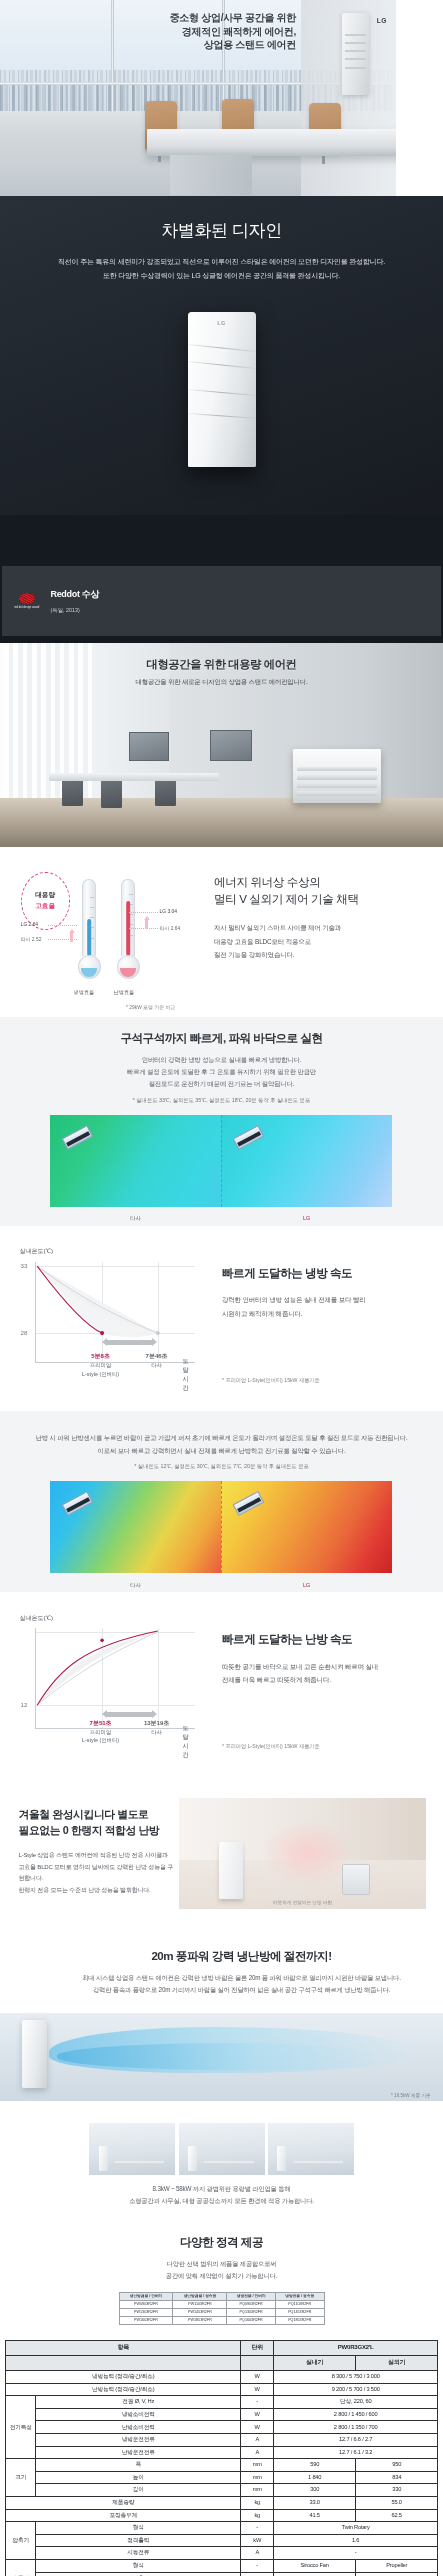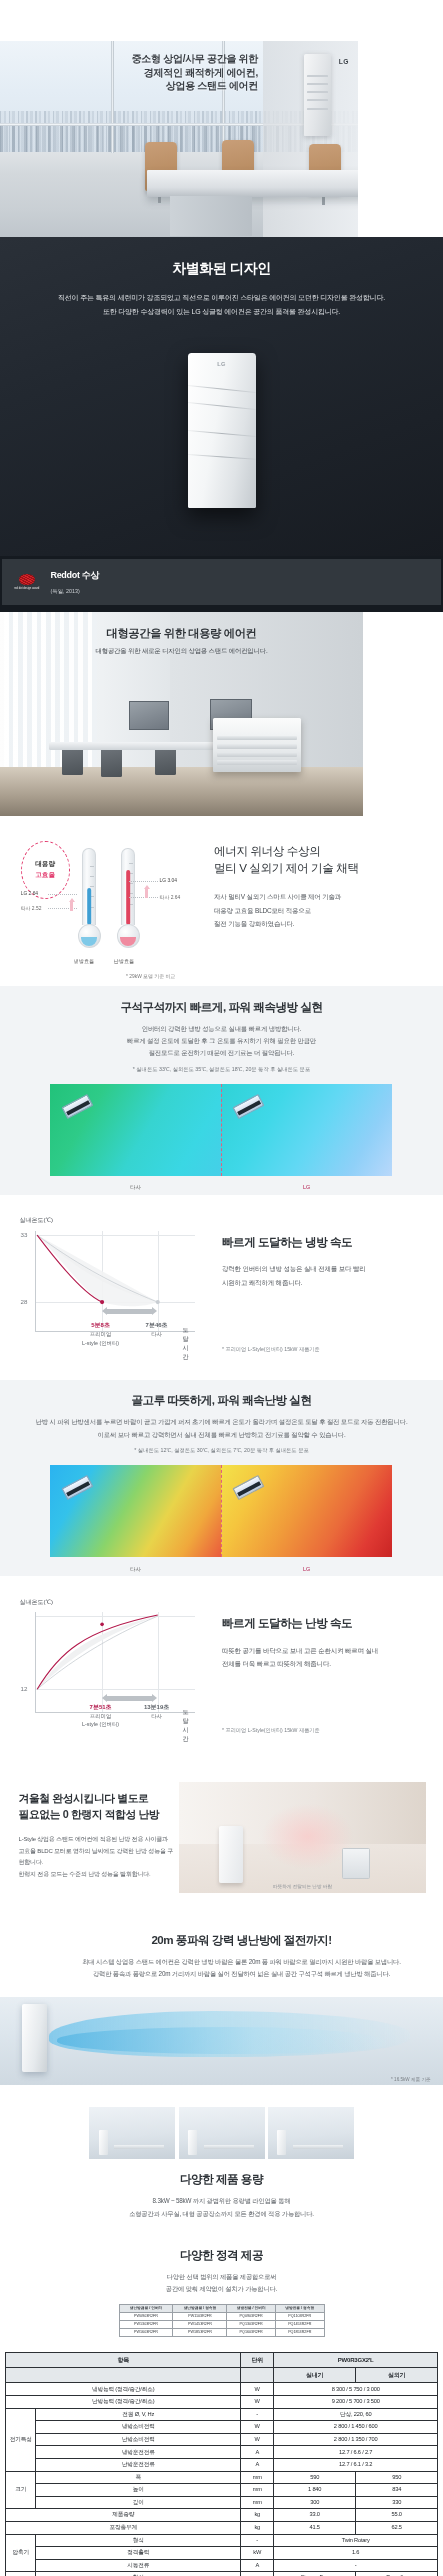--- a/index.html
+++ b/index.html
@@ -8,23 +8,22 @@
     font-family:"Liberation Sans", sans-serif;
     background:#ffffff;
     width:443px;
     color:#333;
     -webkit-font-smoothing:antialiased;
   }
   .page { width:443px; position:relative; overflow:hidden; }
 
   
   .hero {
-    position:relative; width:358px; height:196px; overflow:hidden;
+    position:relative; width:396px; height:196px; overflow:hidden;
     background:linear-gradient(175deg,#e8eef4 0%,#dfe7ef 30%,#cfd9e2 60%,#c3ccd4 100%);
-    margin-top:41px;
   }
   .hero-sky {
     position:absolute; left:0; top:0; width:443px; height:111px;
     background:linear-gradient(180deg,#eef4f9 0%,#e4edf5 45%,#dbe5ee 100%);
   }
   .hero-city {
     position:absolute; left:0; top:70px; width:443px; height:46px;
     background:
       repeating-linear-gradient(90deg, rgba(150,165,180,.50) 0 1.5px, rgba(195,207,218,.28) 1.5px 3.6px,
       rgba(168,182,196,.42) 3.6px 6.2px, rgba(205,215,226,.22) 6.2px 8.8px);
@@ -94,21 +93,21 @@
     background:linear-gradient(160deg,#2a3038 0%,#222830 35%,#1c2128 70%,#171b21 100%);
   }
   .design-grid {
     position:absolute; inset:0;
     background-image:
       linear-gradient(115deg, rgba(255,255,255,.035) 0.5px, transparent 0.5px),
       linear-gradient(65deg, rgba(255,255,255,.028) 0.5px, transparent 0.5px);
     background-size:82px 82px, 98px 98px;
   }
   .design-title {
-    position:relative; text-align:center; color:#fff; font-size:14px; font-weight:700;
+    position:relative; text-align:center; color:#fff; font-size:17px; font-weight:400;
     padding-top:23px; letter-spacing:-0.4px;
   }
   .design-desc {
     position:relative; text-align:center; color:#e3e6e9; font-size:7px;
     line-height:2.0; margin-top:13.4px; letter-spacing:-0.2px;
   }
   .design-product {
     position:absolute; left:50%; transform:translateX(-50%); top:116px;
     width:68px; height:155px;
     background:linear-gradient(100deg,#ffffff 0%,#f4f6f7 42%,#dfe3e6 72%,#c3c9ce 100%);
@@ -121,22 +120,22 @@
     transform-origin:left center;
   }
   .design-product .lgmark {
     position:absolute; left:50%; transform:translateX(-50%); top:7.7px;
     font-size:5.7px; font-weight:700; color:#9aa1a8; letter-spacing:0.3px;
   }
 
   
   .awards { display:flex; width:443px; background:#151a20; padding:3.1px 2.1px 7.2px; gap:2.1px; }
   .award {
-    flex:1; background:#32383e; height:46px; position:relative;
-    display:flex; align-items:center; padding-left:7.2px; gap:6.2px;
+    flex:1; background:#32383e; height:70px; position:relative;
+    display:flex; align-items:center; padding-left:7.2px; gap:6.2px;margin-top:48px;
   }
   .award-logo {
     width:35px; height:29px; display:flex; flex-direction:column;
     align-items:center; justify-content:center; flex:none;
   }
   .rd-oval {
     width:15.5px; height:11.3px; border-radius:50%;
     background:repeating-linear-gradient(28deg,#d8232a 0 1px,#9d1317 1px 2.1px);
     box-shadow:inset 0 0 1.5px rgba(0,0,0,.4);
   }
@@ -154,21 +153,21 @@
   }
   .idea-glyph { font-size:5.7px; color:#e6e6e6; letter-spacing:1px; line-height:1; font-family:"Liberation Serif",serif; }
   .idea-cap { font-size:2px; color:#dcdcdc; text-align:center; line-height:1.25; }
   .idea-fin { font-size:1.8px; color:#fff; background:#555; padding:0 2.6px; letter-spacing:0.5px; }
   .award-text { color:#fff; }
   .award-title { font-size:9px; font-weight:700; letter-spacing:-0.3px; }
   .award-sub { font-size:5.4px; color:#cdd1d5; margin-top:6.7px; }
 
   
   .capacity {
-    position:relative; width:363px; height:204px; overflow:hidden;
+    position:relative; width:443px; height:204px; overflow:hidden;
     background:linear-gradient(180deg,#e9ecef 0%,#dfe3e6 40%,#c9c2b6 72%,#8c8276 100%);
   }
   .cap-wallL { position:absolute; left:0; top:0; width:170px; height:155px;
     background:linear-gradient(90deg,#fdfdfd,#eef1f3 60%,#e2e6e9); }
   .cap-blinds { position:absolute; left:4.1px; top:0; width:93px; height:155px;
     background:repeating-linear-gradient(90deg,#ffffff 0 4.6px,#eef2f5 4.6px 9.3px); opacity:.95; }
   .cap-wallR { position:absolute; left:170px; top:0; width:273px; height:155px;
     background:linear-gradient(90deg,#dfe3e6,#cdd2d6 70%,#bcc1c5); }
   .cap-floor2 { position:absolute; left:0; top:155px; width:443px; height:49px;
     background:linear-gradient(180deg,#d6cdbf,#a99e8e 60%,#857b6d); }
@@ -497,21 +496,21 @@
       </div>
       <div class="energy-body">
         <div>자사 멀티V 실외기 스마트 사이클 제어 기술과</div>
         <div>대용량 고효율 BLDC모터 적용으로</div>
         <div>절전 기능을 강화하였습니다.</div>
       </div>
     </div>
   </section>
 
   <section class="band">
-    <h2>구석구석까지 빠르게, 파워 쾌속냉방 실현</h2>
+    <h2>구석구석까지 빠르게, 파워 바닥으로 실현</h2>
     <p>
       <span>인버터의 강력한 냉방 성능으로 실내를 빠르게 냉방합니다.</span><br>
       <span>빠르게 설정 온도에 도달한 후 그 온도를 유지하기 위해 필요한 만큼만</span><br>
       <span>절전모드로 운전하기 때문에 전기료는 더 절약됩니다.</span>
     </p>
     <div class="fine">* 실내온도 33℃, 실외온도 35℃, 설정온도 18℃, 20분 동작 후 실내온도 분포</div>
   </section>
   <div class="thermal">
     <div class="thermal-inner">
       <div class="th-half th-left">
@@ -567,21 +566,20 @@
       <h3>빠르게 도달하는 냉방 속도</h3>
       <p>
         <span>강력한 인버터의 냉방 성능은 실내 전체를 보다 빨리</span><br>
         <span>시원하고 쾌적하게 해줍니다.</span>
       </p>
     </div>
     <div class="chart-fine">* 프리미엄 L-Style(인버터) 15kW 제품기준</div>
   </section>
 
   <section class="band">
-    <h2>골고루 따뜻하게, 파워 쾌속난방 실현</h2>
     <p>
       <span>난방 시 파워 난방센서를 누르면 바람이 곧고 가깝게 퍼져 초기에 빠르게 온도가 올라가며 설정온도 도달 후 절전 모드로 자동 전환됩니다.</span><br>
       <span>이로써 보다 빠르고 강력하면서 실내 전체를 빠르게 난방하고 전기료를 절약할 수 있습니다.</span>
     </p>
     <div class="fine">* 실내온도 12℃, 설정온도 30℃, 실외온도 7℃, 20분 동작 후 실내온도 분포</div>
   </section>
   <div class="heatmaps thermal">
     <div class="thermal-inner">
       <div class="th-half hm-left">
         <div class="th-ac" style="left:13.4px; top:15.5px;">
@@ -686,21 +684,20 @@
         <div class="room"></div>
           <div class="unitA"></div>
           <div class="deskA"></div>
       </div>
       <div class="lu-photo">
         <div class="room"></div>
           <div class="unitA"></div>
           <div class="deskA"></div>
       </div>
     </div>
-    <h2 class="lineup-title">다양한 제품 용량</h2>
     <div class="lineup-desc">
       <span>8.3kW ~ 58kW 까지 광범위한 용량별 라인업을 통해</span><br>
       <span>소형공간과 사무실, 대형 공공장소까지 모든 환경에 적용 가능합니다.</span>
     </div>
   </section>
 
   <section class="specintro">
     <h2>다양한 정격 제공</h2>
     <p>
       <span>다양한 선택 범위의 제품을 제공함으로써</span><br>

